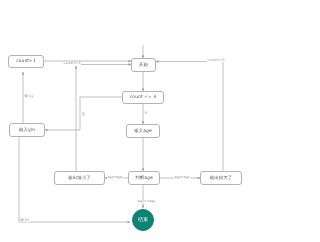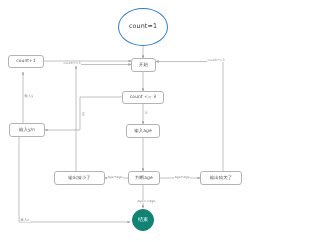--- a/index.html
+++ b/index.html
@@ -86,23 +86,20 @@
       <path d="M 128 178 L 105 178"></path>
 
       <path d="M 160 178 L 200 178"></path>
 
       <path d="M 143 185 L 143 208"></path>
 
       <path d="M 76 171 L 76 66"></path>
     </g>
   </svg>
 
-  <div class="node start-circle" style="left:118px;top:8px;width:50px;height:38px;">
-    <span>count=1</span>
-  </div>
 
   <div class="node" style="left:131px;top:58px;width:25px;height:14px;">
     <span>开始</span>
   </div>
 
   <div class="node" style="left:8px;top:55px;width:36px;height:13px;">
     <span>count+1</span>
   </div>
 
   <div class="node" style="left:122px;top:91px;width:42px;height:13px;">

